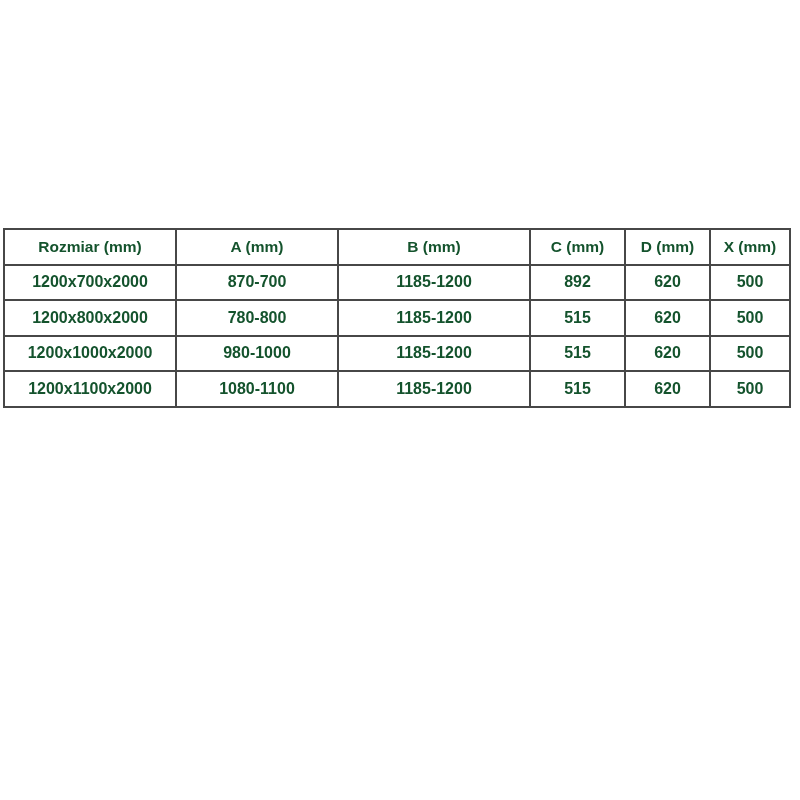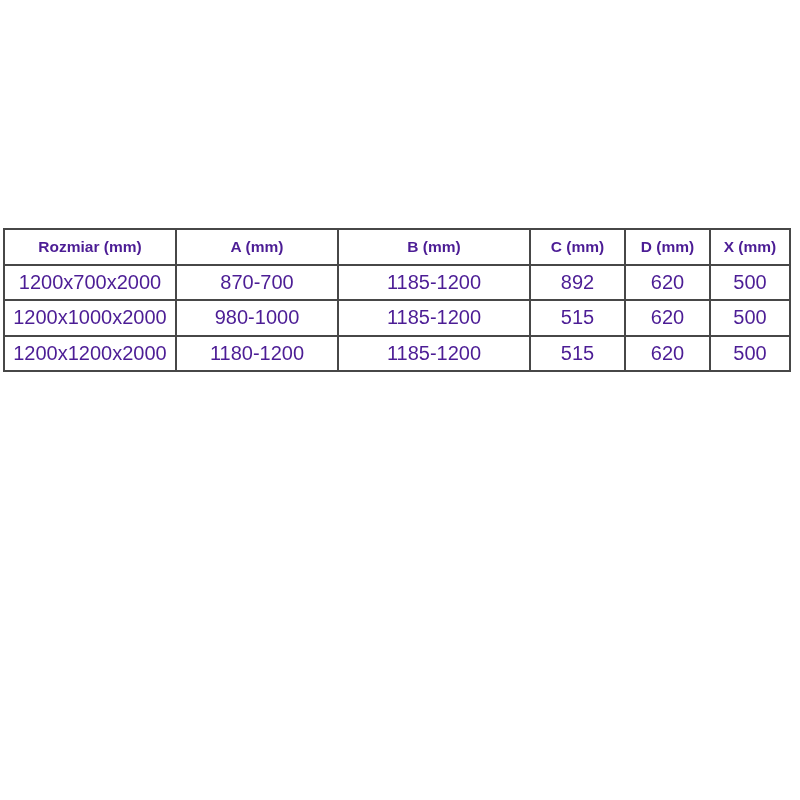--- a/index.html
+++ b/index.html
@@ -25,32 +25,32 @@
     border-collapse: collapse;
     table-layout: fixed;
     background: #ffffff;
   }
   table.spec-table th,
   table.spec-table td {
     border: 2px solid #474747;
     text-align: center;
     vertical-align: middle;
     height: 33.5px;
-    color: #4c1d95;
+    color: #14532d;
     padding: 0 2px;
     overflow: hidden;
     white-space: nowrap;
   }
   table.spec-table th {
     font-weight: bold;
     font-size: 15.5px;
   }
   table.spec-table td {
-    font-weight: normal;
-    font-size: 20px;
+    font-weight: bold;
+    font-size: 16px;
   }
   col.c-rozmiar { width: 172px; }
   col.c-a { width: 162px; }
   col.c-b { width: 192px; }
   col.c-c { width: 95px; }
   col.c-d { width: 85px; }
   col.c-x { width: 80px; }
 </style>
 </head>
 <body>
@@ -78,30 +78,38 @@
     <tbody>
         <tr>
           <td>1200x700x2000</td>
           <td>870-700</td>
           <td>1185-1200</td>
           <td>892</td>
           <td>620</td>
           <td>500</td>
         </tr>
         <tr>
+          <td>1200x800x2000</td>
+          <td>780-800</td>
+          <td>1185-1200</td>
+          <td>515</td>
+          <td>620</td>
+          <td>500</td>
+        </tr>
+        <tr>
           <td>1200x1000x2000</td>
           <td>980-1000</td>
           <td>1185-1200</td>
           <td>515</td>
           <td>620</td>
           <td>500</td>
         </tr>
         <tr>
-          <td>1200x1200x2000</td>
-          <td>1180-1200</td>
+          <td>1200x1100x2000</td>
+          <td>1080-1100</td>
           <td>1185-1200</td>
           <td>515</td>
           <td>620</td>
           <td>500</td>
         </tr>
       </tbody>
   </table>
 </div>
 
 </body></html>

